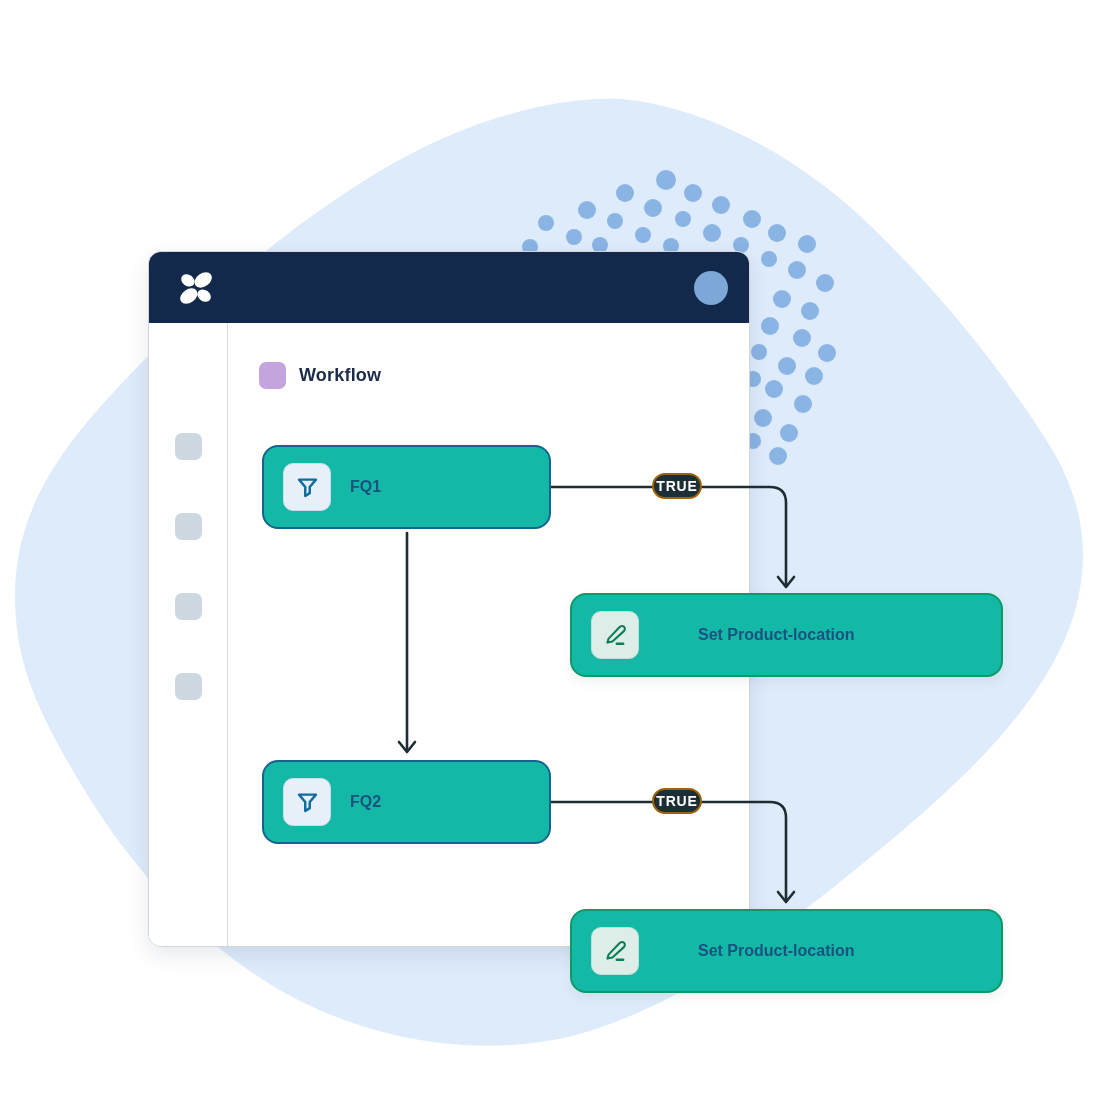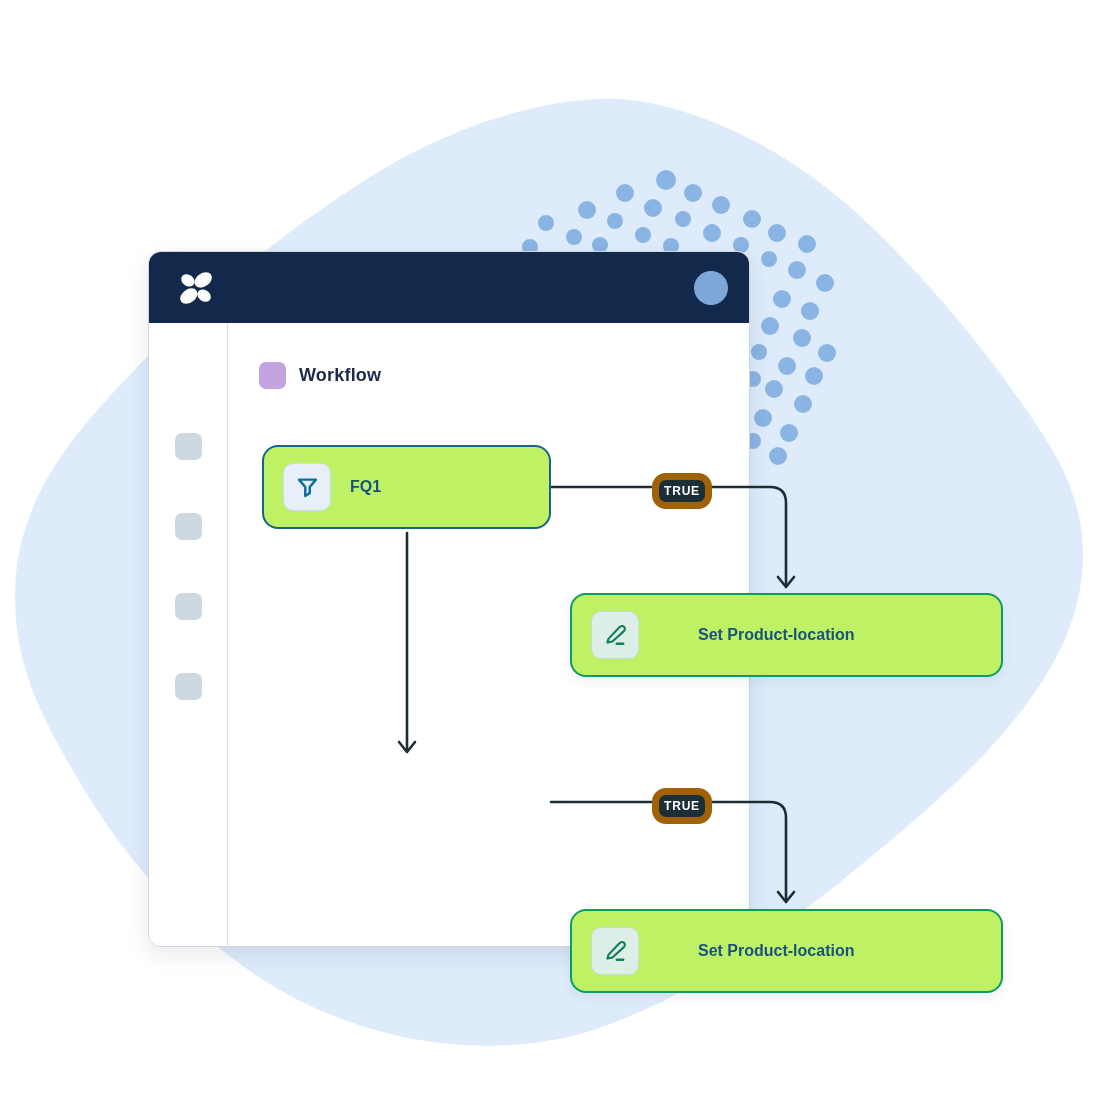--- a/index.html
+++ b/index.html
@@ -30,40 +30,40 @@
     position:absolute;left:26px;width:27px;height:27px;border-radius:7px;
     background:var(--sidebar_sq);
   }
   .title-row{
     position:absolute;left:110px;top:110px;display:flex;align-items:center;gap:13px;
   }
   .title-icon{width:27px;height:27px;border-radius:7px;background:var(--purple);}
   .page-title{font-size:18px;font-weight:700;color:var(--title);letter-spacing:.2px;}
   
   .node{
-    position:absolute;background:#bef264;border-radius:16px;display:flex;
+    position:absolute;background:#14b8a6;border-radius:16px;display:flex;
     align-items:center;box-sizing:border-box;z-index:3;
   }
   .node.blue{border:2px solid var(--blue_border);}
   .node.green{border:2px solid var(--green_border);box-shadow:0 5px 12px rgba(20,70,50,.07);gap:40px;}
   .icon-box{
     width:46px;height:46px;border-radius:10px;margin-left:19px;
     display:flex;align-items:center;justify-content:center;flex:0 0 auto;
   }
   .icon-box.blue{background:var(--blue_icon_bg);border:1px solid var(--blue_icon_border);}
   .icon-box.green{background:var(--green_icon_bg);border:1px solid var(--green_icon_border);}
   .node-label{margin-left:19px;font-size:16px;font-weight:700;color:var(--label);}
   
   svg.connectors{position:absolute;left:0;top:0;z-index:2;pointer-events:none;}
   svg.connectors path{stroke:var(--connector);stroke-width:2.6;fill:none;
     stroke-linecap:round;stroke-linejoin:round;}
   .true-badge{
     position:absolute;z-index:4;width:46px;height:22px;border-radius:14px;
-    background:var(--badge_bg);border:7px solid #a16207;color:var(--badge_text);
-    font-size:12px;font-weight:700;letter-spacing:.8px;
+    background:var(--badge_bg);border:2px solid #a16207;color:var(--badge_text);
+    font-size:14px;font-weight:700;letter-spacing:.8px;
     display:flex;align-items:center;justify-content:center;
   }
 </style>
 </head>
 <body>
 
 <div class="stage">
 
   <svg class="bg-layer" width="1097" height="1096" viewBox="0 0 1097 1096">
     <path d="M621 63
@@ -164,20 +164,28 @@
 
   <div class="node blue" style="left:262px;top:409px;width:289px;height:84px;">
     <span class="icon-box blue">
       <svg width="27" height="27" viewBox="0 0 24 24">
         <path d="M4.5 5h15l-5.5 6.5V17l-4 2.5v-8L4.5 5z" fill="none" stroke="#0F6C9E" stroke-width="2.2" stroke-linejoin="round" stroke-linecap="round"></path>
       </svg>
     </span>
     <span class="node-label">FQ1</span>
   </div>
 
+  <div class="node blue" style="left:262px;top:724px;width:289px;height:84px;">
+    <span class="icon-box blue">
+      <svg width="27" height="27" viewBox="0 0 24 24">
+        <path d="M4.5 5h15l-5.5 6.5V17l-4 2.5v-8L4.5 5z" fill="none" stroke="#0F6C9E" stroke-width="2.2" stroke-linejoin="round" stroke-linecap="round"></path>
+      </svg>
+    </span>
+    <span class="node-label">FQ2</span>
+  </div>
 
   <div class="node green" style="left:570px;top:557px;width:433px;height:84px;">
     <span class="icon-box green">
       <svg width="28" height="28" viewBox="0 0 24 24">
         <path d="M5.5 18.5l1-3.4L16 5.2c1-1.1 2.7-1.2 3.7-.2s1 2.7-.1 3.7L9.8 17.6l-4.3.9z" fill="none" stroke="#0E7D59" stroke-width="1.8" stroke-linejoin="round" stroke-linecap="round"></path>
         <path d="M13.5 19.5h5.5" fill="none" stroke="#0E7D59" stroke-width="2.1" stroke-linecap="round"></path>
       </svg>
     </span>
     <span class="node-label">Set Product-location</span>
   </div>

